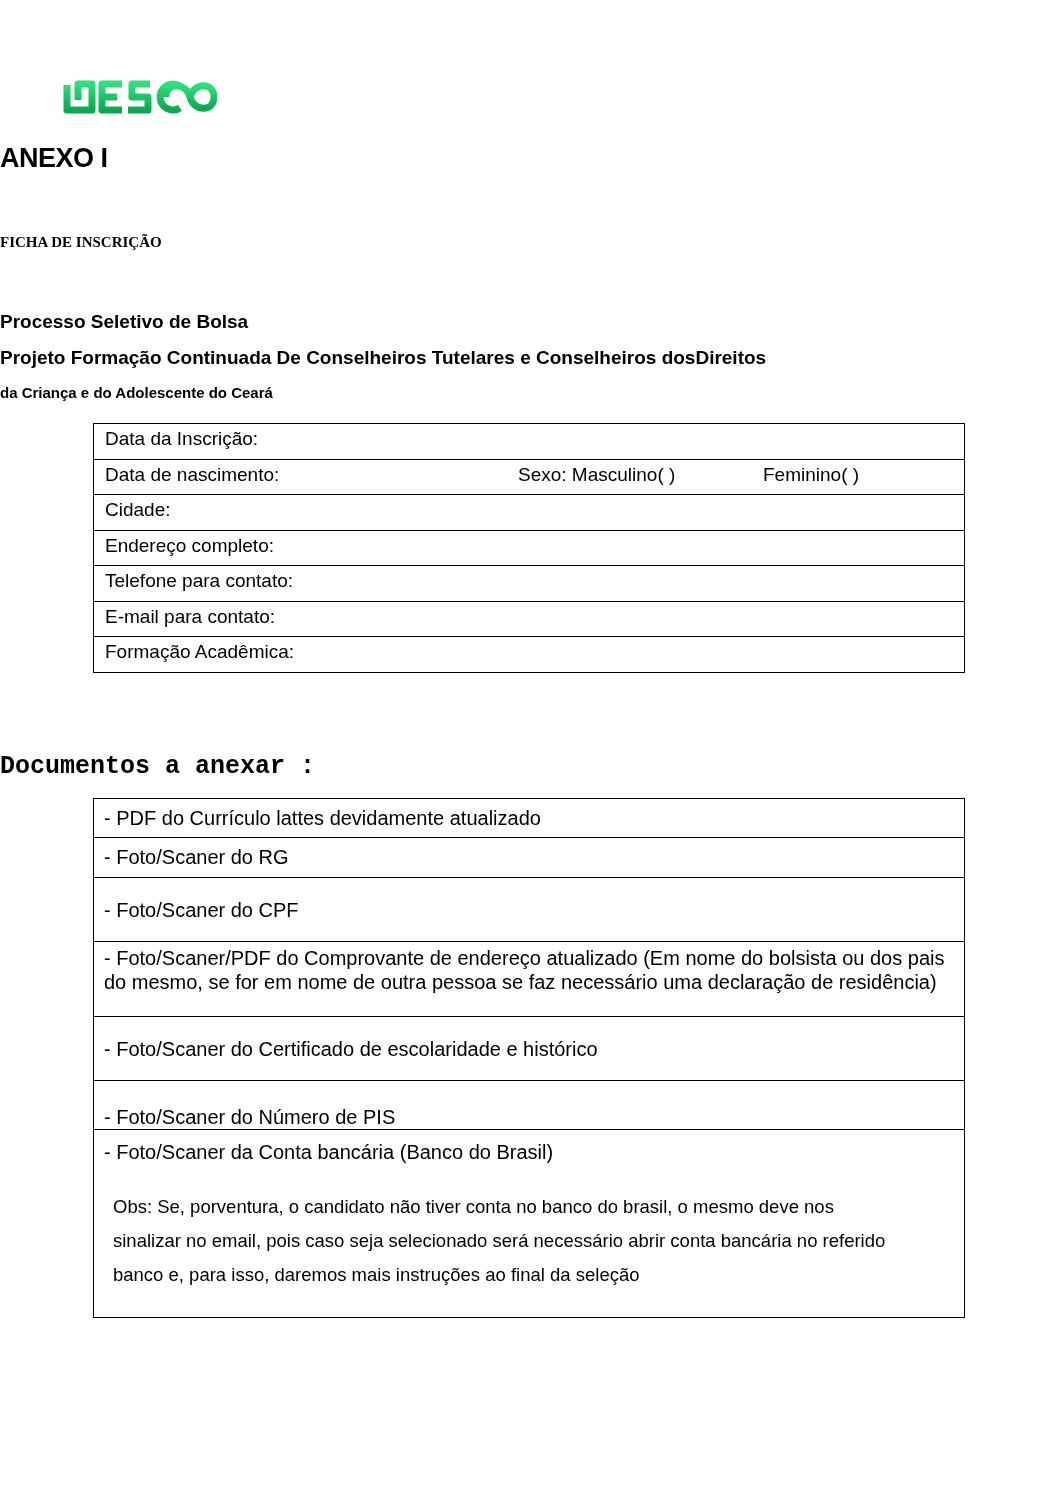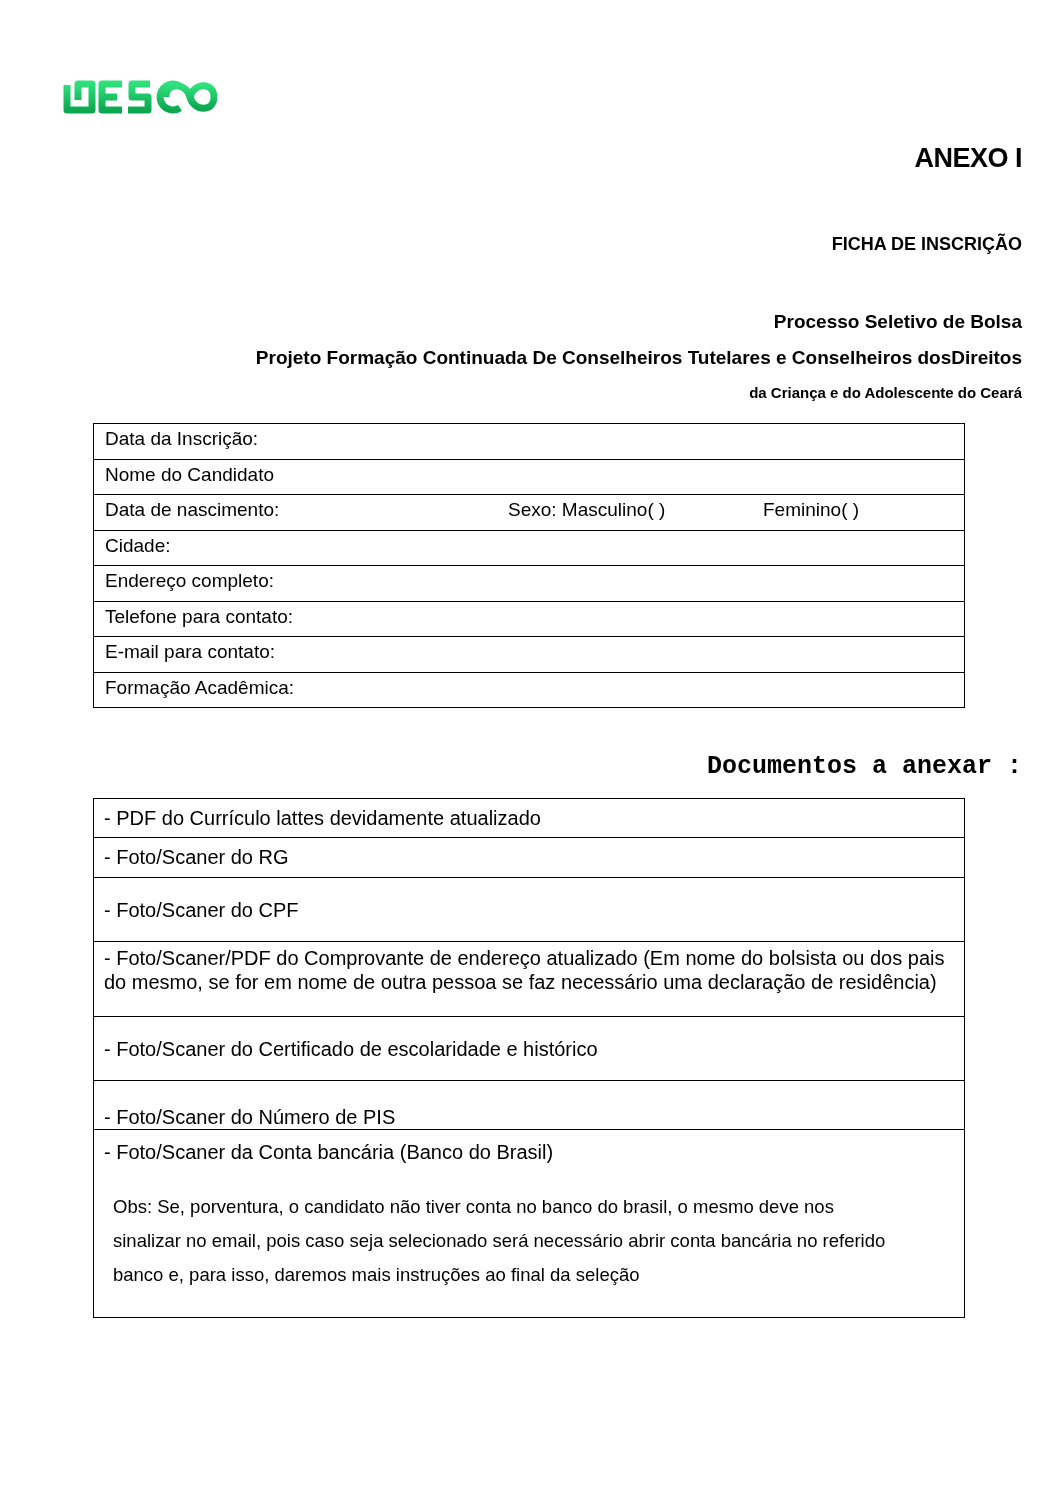--- a/index.html
+++ b/index.html
@@ -4,37 +4,37 @@
   <style>
     html, body { margin: 0; padding: 0; background: #ffffff; }
     body {
       width: 1058px; height: 1497px; position: relative; overflow: hidden;
       font-family: "Liberation Sans", sans-serif; color: #000;
     }
     .logo {
       position: absolute; left: 62px; top: 70px; width: 155px; height: 46px;
     }
     .title {
-      position: absolute; left: 16px; width: 1006px; text-align: right; font-weight: bold;
+      position: absolute; left: 0; width: 1006px; text-align: left; font-weight: bold;
     }
     #anexo { top: 143px; font-size: 27px; letter-spacing: -0.5px; }
-    #ficha { top: 234px; font-size: 18px; }
+    #ficha { top: 234px; font-size: 15px; font-family: Liberation Serif, serif; }
     #proc { top: 311px; font-size: 19px; }
     #proj1 { top: 347px; font-size: 19px; }
     #proj2 { top: 384px; font-size: 15px; }
     table.form {
       position: absolute; left: 93px; top: 423px; width: 872px;
       border-collapse: collapse;
     }
     table.form td {
       border: 1.5px solid #000; height: 35.5px; padding: 0 11px; vertical-align: top;
       font-size: 19px; line-height: 24px; padding-top: 3px; box-sizing: border-box;
     }
     .sexo { position: relative; margin-top: 35px; }
-    .sexo .m { position: absolute; left: 414px; top: 3px; }
+    .sexo .m { position: absolute; left: 424px; top: 3px; }
     .sexo .f { position: absolute; left: 669px; top: 3px; }
     #docs-title { top: 752px; font-size: 25px; font-family: Liberation Mono, monospace; }
     table.docs {
       position: absolute; left: 93px; top: 798px; width: 872px;
       border-collapse: collapse;
       border-radius: 7px;
     }
     table.docs td {
       border: 1.5px solid #000; padding: 0 2px 0 10px; font-size: 20px; line-height: 24px;
       vertical-align: top; box-sizing: border-box;
@@ -71,23 +71,20 @@
 <div class="title" id="anexo">ANEXO I</div>
 <div class="title" id="ficha">FICHA DE INSCRIÇÃO</div>
 <div class="title" id="proc">Processo Seletivo de Bolsa</div>
 <div class="title" id="proj1">Projeto Formação Continuada De Conselheiros Tutelares e Conselheiros dosDireitos</div>
 <div class="title" id="proj2">da Criança e do Adolescente do Ceará</div>
 
 <table class="form">
   <tbody>
       <tr>
         <td>Data da Inscrição:</td>
-      </tr>
-  <tr>
-        <td>Nome do Candidato</td>
       </tr>
   <tr>
         <td class="sexo">
     <span>Data de nascimento:</span>
     <span class="m">Sexo: Masculino(  )</span>
     <span class="f">Feminino(  )</span>
   </td>
       </tr>
   <tr>
         <td>Cidade:</td>

